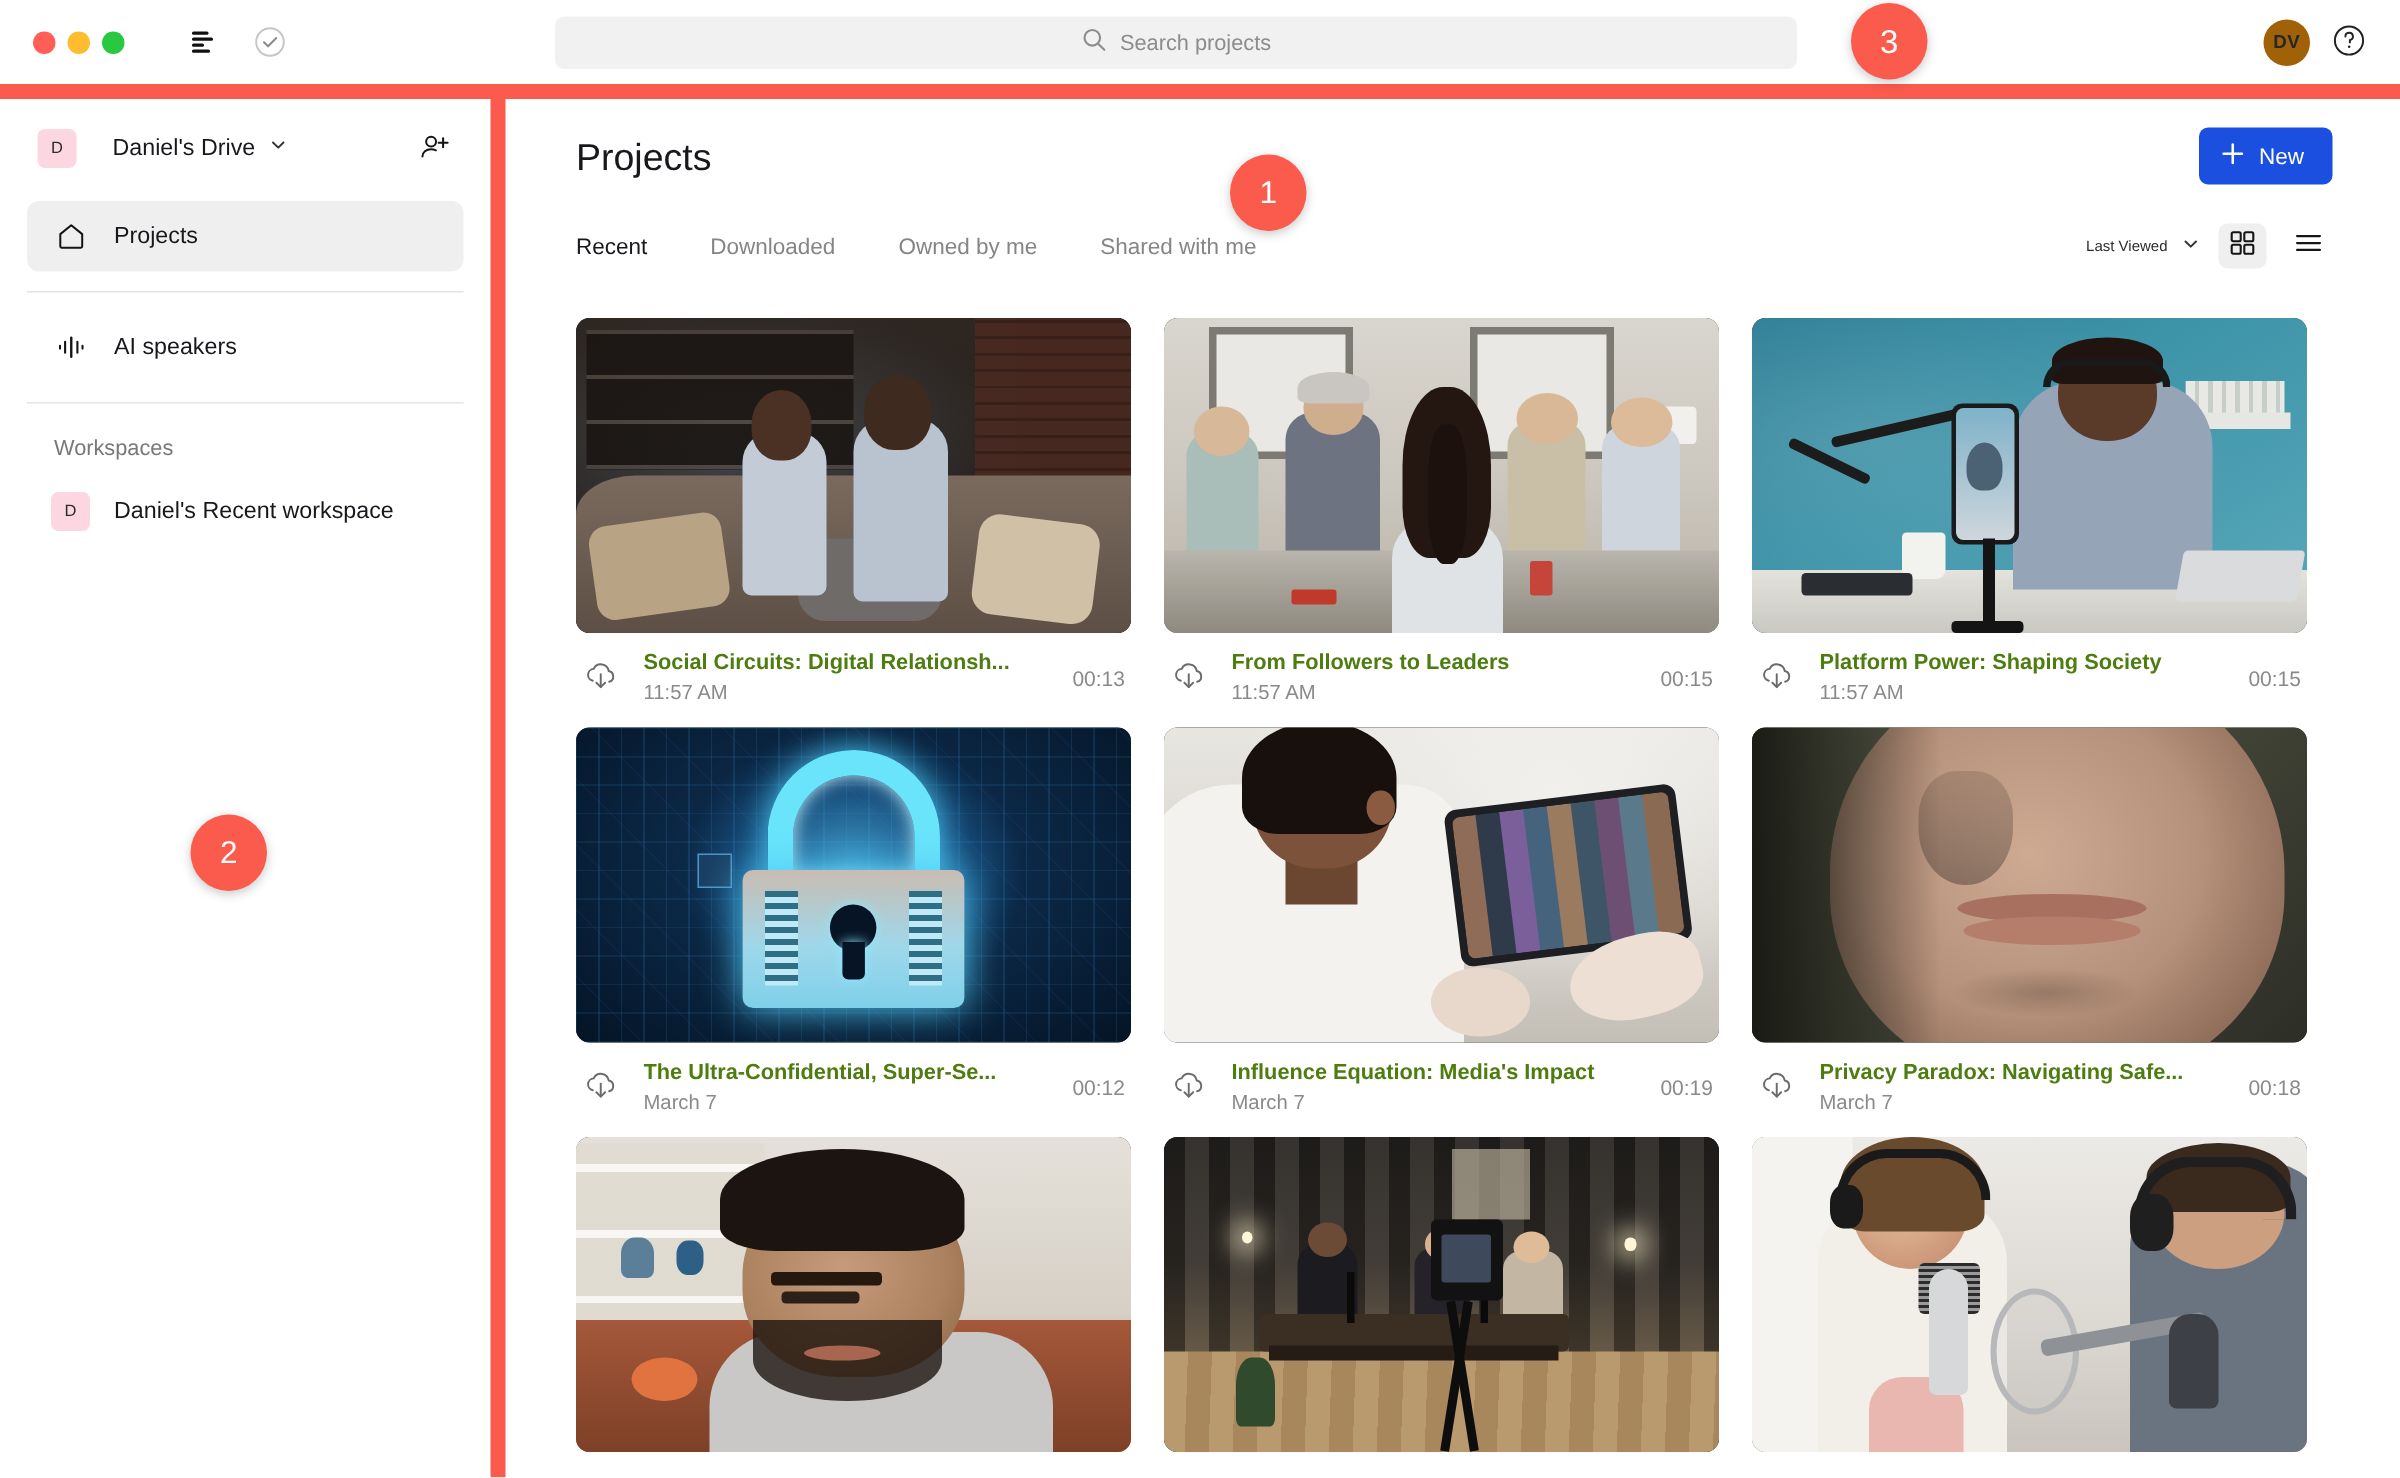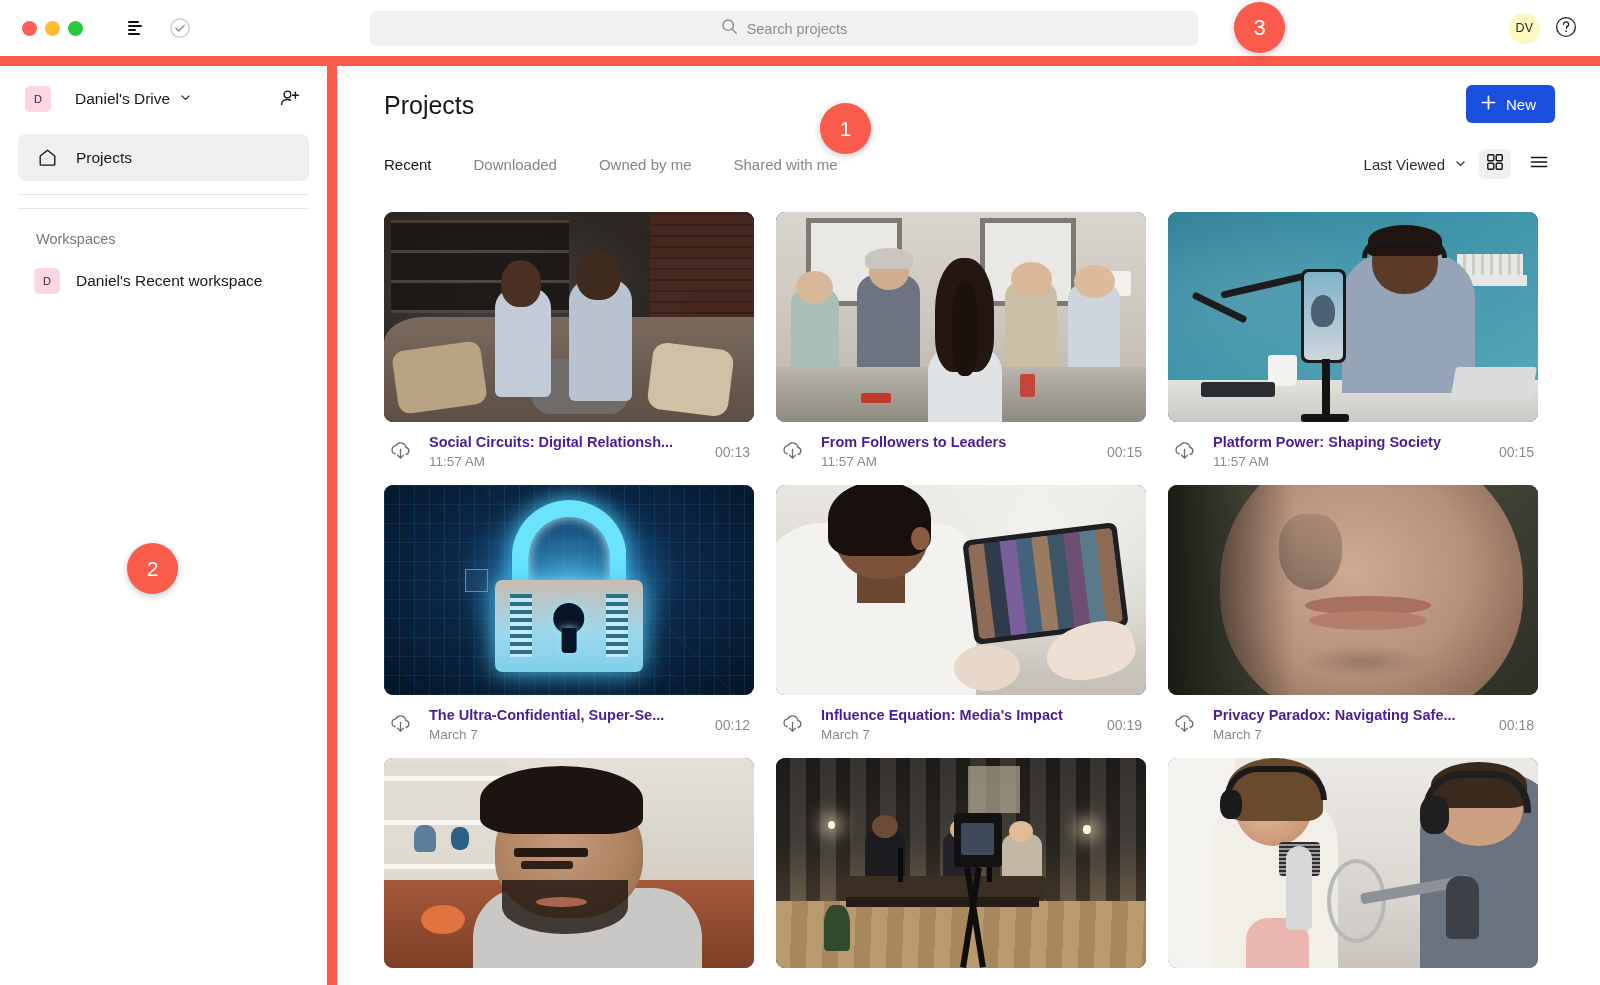--- a/index.html
+++ b/index.html
@@ -42,22 +42,22 @@
     cursor: text;
   }
   .search-ph { color: #8c8c8c; font-size: 14.5px; }
 
   .tb-right {
     position: absolute; right: 20px; top: 0; height: 56px;
     display: flex; align-items: center; gap: 14px;
   }
   .avatar {
     width: 31px; height: 31px; border-radius: 50%;
-    background: #fef9c3; color: #25272c;
-    font-size: 12.5px; font-weight: normal;
+    background: #a16207; color: #25272c;
+    font-size: 12.5px; font-weight: bold;
     display: flex; align-items: center; justify-content: center;
     letter-spacing: .3px; cursor: pointer;
   }
   .help-ic { width: 26px; height: 26px; cursor: pointer; }
 
   
   .coral-h {
     position: absolute; left: 0; top: 56px;
     width: 1600px; height: 10px; background: #fb5b4c; z-index: 40;
   }
@@ -115,21 +115,21 @@
     font-size: 25px; color: #17181c; font-weight: normal;
     margin: 25px 0 0 47px;
   }
   .tabsrow {
     display: flex; align-items: center;
     margin: 29px 0 0 47px; padding-right: 45px;
   }
   .tab { font-size: 15px; color: #858585; margin-right: 42px; cursor: pointer; }
   .tab.active { color: #17181c; font-weight: normal; }
   .rightctl { margin-left: auto; display: flex; align-items: center; gap: 12px; }
-  .sortsel { display: flex; gap: 9px; font-size: 15px; color: #2c2c2c; cursor: pointer; }
+  .sortsel { display: flex; align-items: center; gap: 9px; font-size: 10px; color: #2c2c2c; cursor: pointer; }
   .viewbtn {
     width: 32px; height: 30px; border-radius: 6px;
     display: flex; align-items: center; justify-content: center; cursor: pointer;
   }
   .viewbtn.active { background: #efefef; }
 
   .newbtn {
     position: absolute; right: 45px; top: 19px;
     height: 38px; padding: 0 19px 0 14px;
     background: #1a4fe0; color: #fff; border: none; border-radius: 6px;
@@ -146,21 +146,21 @@
   }
   .card { width: 370px; cursor: pointer; }
   .thumb {
     width: 370px; height: 210px; border-radius: 9px;
     overflow: hidden; position: relative; background: #2a2a2a;
   }
   .meta { display: flex; align-items: center; padding: 12px 4px 0 4px; }
   .dlic { width: 25px; height: 25px; flex: 0 0 auto; margin-right: 16px; cursor: pointer; }
   .meta-txt { min-width: 0; flex: 1 1 auto; }
   .ctitle {
-    font-size: 14.5px; color: #4c1d95; font-weight: bold;
+    font-size: 14.5px; color: #4d7c0f; font-weight: bold;
     white-space: nowrap; overflow: hidden; text-overflow: ellipsis;
   }
   .csub { font-size: 13.5px; color: #8a8a8a; margin-top: 4px; }
   .cdur { font-size: 14px; color: #8a8a8a; margin-left: 12px; flex: 0 0 auto; }
 
   
   .art { position: absolute; inset: 0; }
 
   
   .art1 { background:
@@ -439,20 +439,32 @@
             <path d="M3.2 9.1L10.5 3.2l7.3 5.9v8.1a.9.9 0 0 1-.9.9H4.1a.9.9 0 0 1-.9-.9z" fill="none" stroke="#151515" stroke-width="1.35" stroke-linejoin="round"></path>
           </svg>
         </span>
         <span>Projects</span>
       </div>
     </nav>
 
     <div class="divider"></div>
 
     <nav class="nav" style="margin-top:4px">
+      <div class="nav-item">
+        <span class="nav-ic">
+          <svg width="21" height="21" viewBox="0 0 21 21">
+            <line x1="3" y1="9.6" x2="3" y2="11.4" stroke="#151515" stroke-width="1.4" stroke-linecap="round"></line>
+            <line x1="6.4" y1="6.8" x2="6.4" y2="14.2" stroke="#151515" stroke-width="1.4" stroke-linecap="round"></line>
+            <line x1="10.5" y1="4.2" x2="10.5" y2="16.8" stroke="#151515" stroke-width="1.6" stroke-linecap="round"></line>
+            <line x1="14.6" y1="6.8" x2="14.6" y2="14.2" stroke="#151515" stroke-width="1.4" stroke-linecap="round"></line>
+            <line x1="18" y1="9.6" x2="18" y2="11.4" stroke="#151515" stroke-width="1.4" stroke-linecap="round"></line>
+          </svg>
+        </span>
+        <span>AI speakers</span>
+      </div>
     </nav>
 
     <div class="divider"></div>
 
     <div class="section-label">Workspaces</div>
 
     <nav class="nav" style="margin-top:0">
       <div class="nav-item">
         <span class="nav-ic">
           <span class="sq-badge">D</span>

